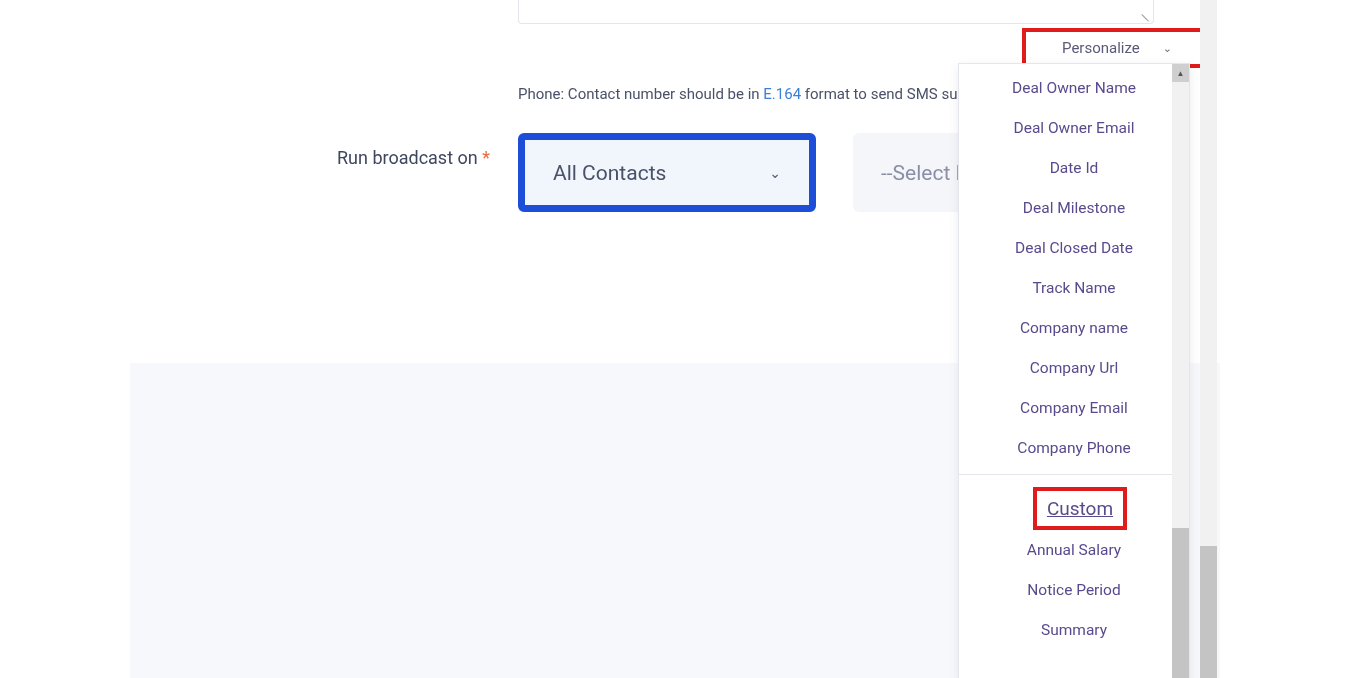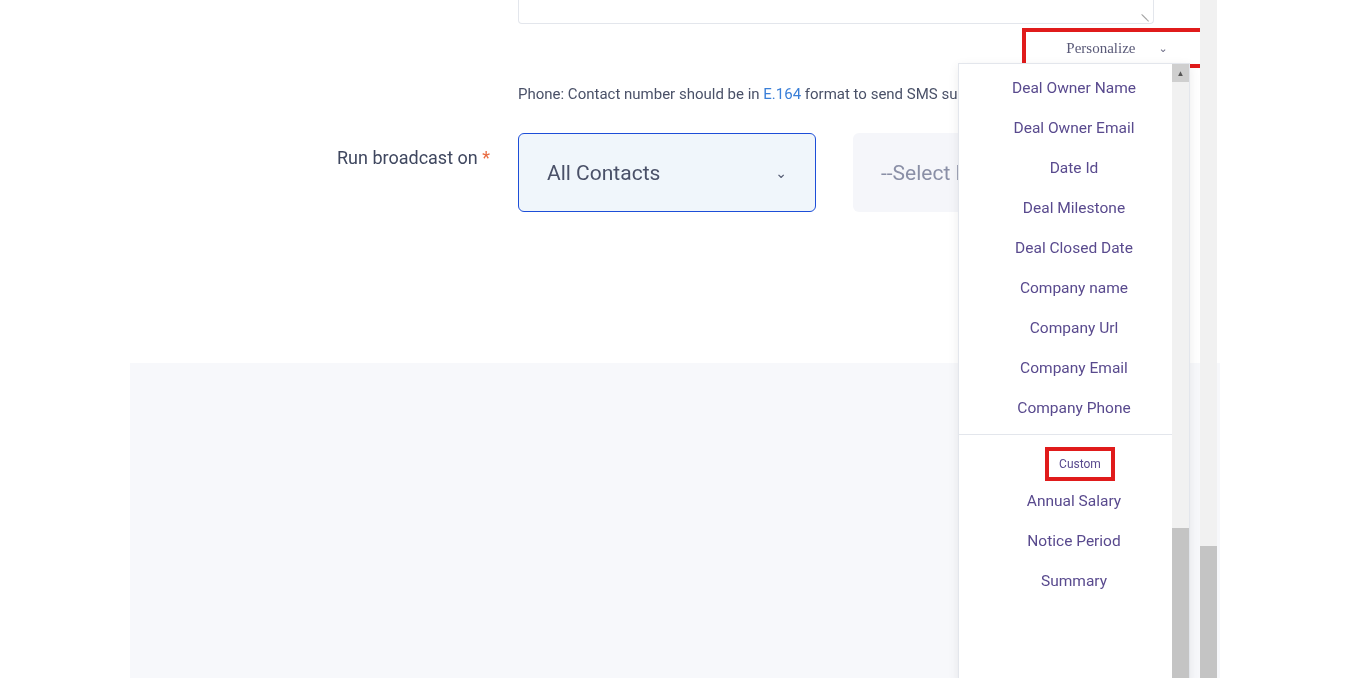--- a/index.html
+++ b/index.html
@@ -54,21 +54,20 @@
     height: 40px;
     border: 4px solid #e01b1b;
     display: flex;
     align-items: center;
     justify-content: center;
     gap: 23px;
     color: #5a5a78;
     font-size: 15px;
     cursor: pointer;
     background: #fff;
-    font-family: Liberation Serif, serif;
   }
   .personalize-btn .chev {
     font-size: 11px;
     color: #6b6b85;
   }
 
   .note-line {
     position: absolute;
     left: 388px;
     top: 85px;
@@ -94,21 +93,21 @@
     justify-content: space-between;
     padding: 0 28px;
     font-size: 21px;
     border-radius: 6px;
   }
   .select-contacts {
     left: 388px;
     top: 133px;
     width: 298px;
     background: #f0f6fb;
-    border: 1px solid #1d4ed8;
+    border: 7px solid #1d4ed8;
     color: #4a5168;
   }
   .select-filter {
     left: 723px;
     top: 133px;
     width: 298px;
     background: #f5f6fa;
     color: #8a8fa6;
   }
   .select-arrow {
@@ -158,23 +157,24 @@
   }
   .dd-item {
     padding: 11px 26px;
     font-size: 15.5px;
     color: #594a8e;
     cursor: pointer;
   }
   .dd-section {
     margin-top: 6px;
     padding: 9px 13px;
-    font-size: 12px;
+    font-size: 19px;
     color: #594a8e;
     display: inline-block;
+    text-decoration: underline;
   }
   .dd-section-wrap {
     border-top: 1px solid #e3e6ec;
     padding-top: 6px;
     margin-top: 6px;
   }
   .custom-highlight {
     border: 4px solid #e01b1b;
     margin-left: 12px;
     margin-right: 0;
@@ -274,20 +274,21 @@
 <div class="dropdown">
   <div class="scroll-thumb-top">▲</div>
   <div class="scroll-track"></div>
   <div class="scroll-thumb" style="top:464px;height:156px"></div>
   <div class="inner">
     <div class="dd-item">Deal Owner Name</div>
     <div class="dd-item">Deal Owner Email</div>
     <div class="dd-item">Date Id</div>
     <div class="dd-item">Deal Milestone</div>
     <div class="dd-item">Deal Closed Date</div>
+    <div class="dd-item">Track Name</div>
     <div class="dd-item">Company name</div>
     <div class="dd-item">Company Url</div>
     <div class="dd-item">Company Email</div>
     <div class="dd-item">Company Phone</div>
     <div class="dd-section-wrap">
       <span class="dd-section custom-highlight">Custom</span>
     </div>
     <div class="dd-item">Annual Salary</div>
     <div class="dd-item">Notice Period</div>
     <div class="dd-item">Summary</div>

